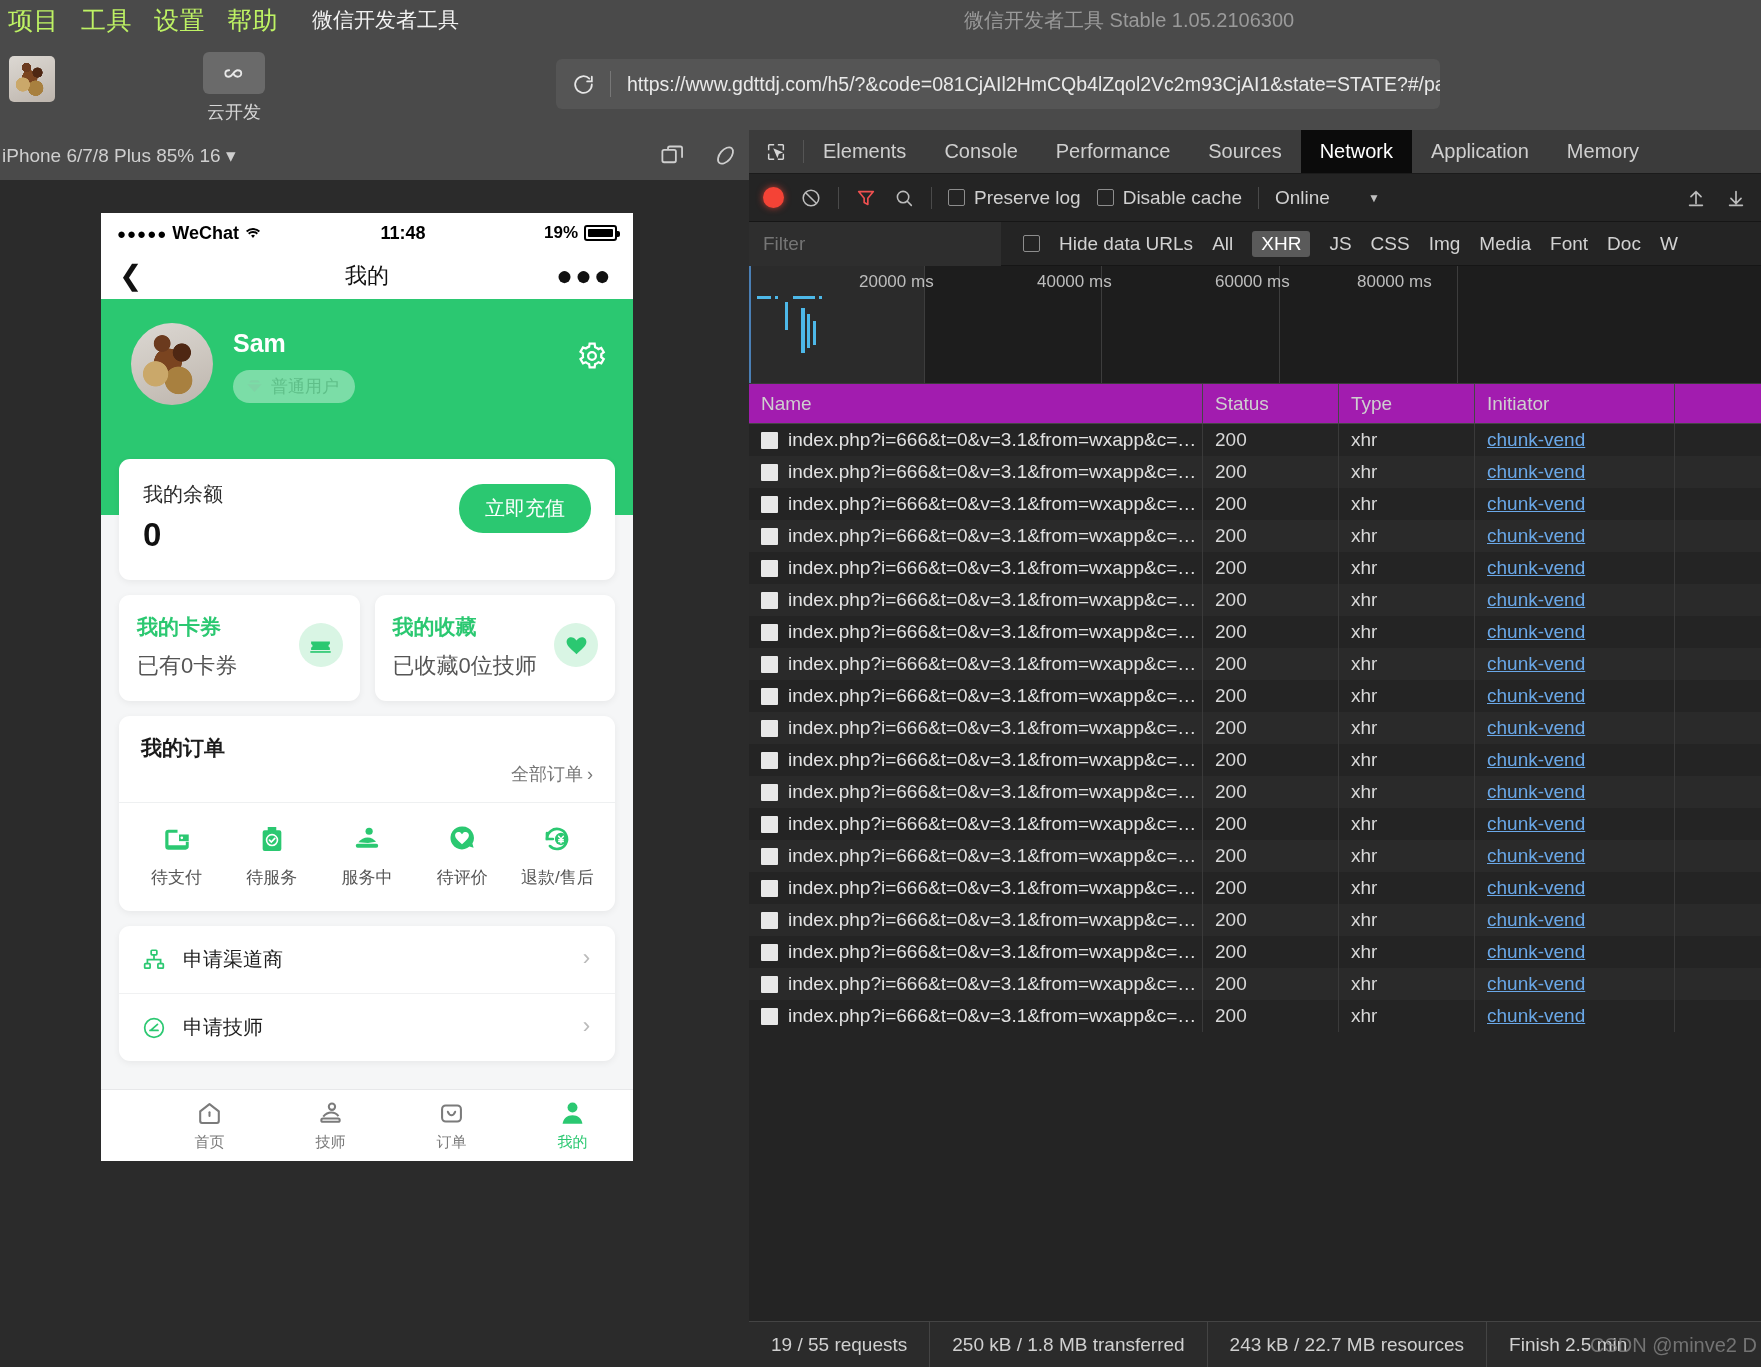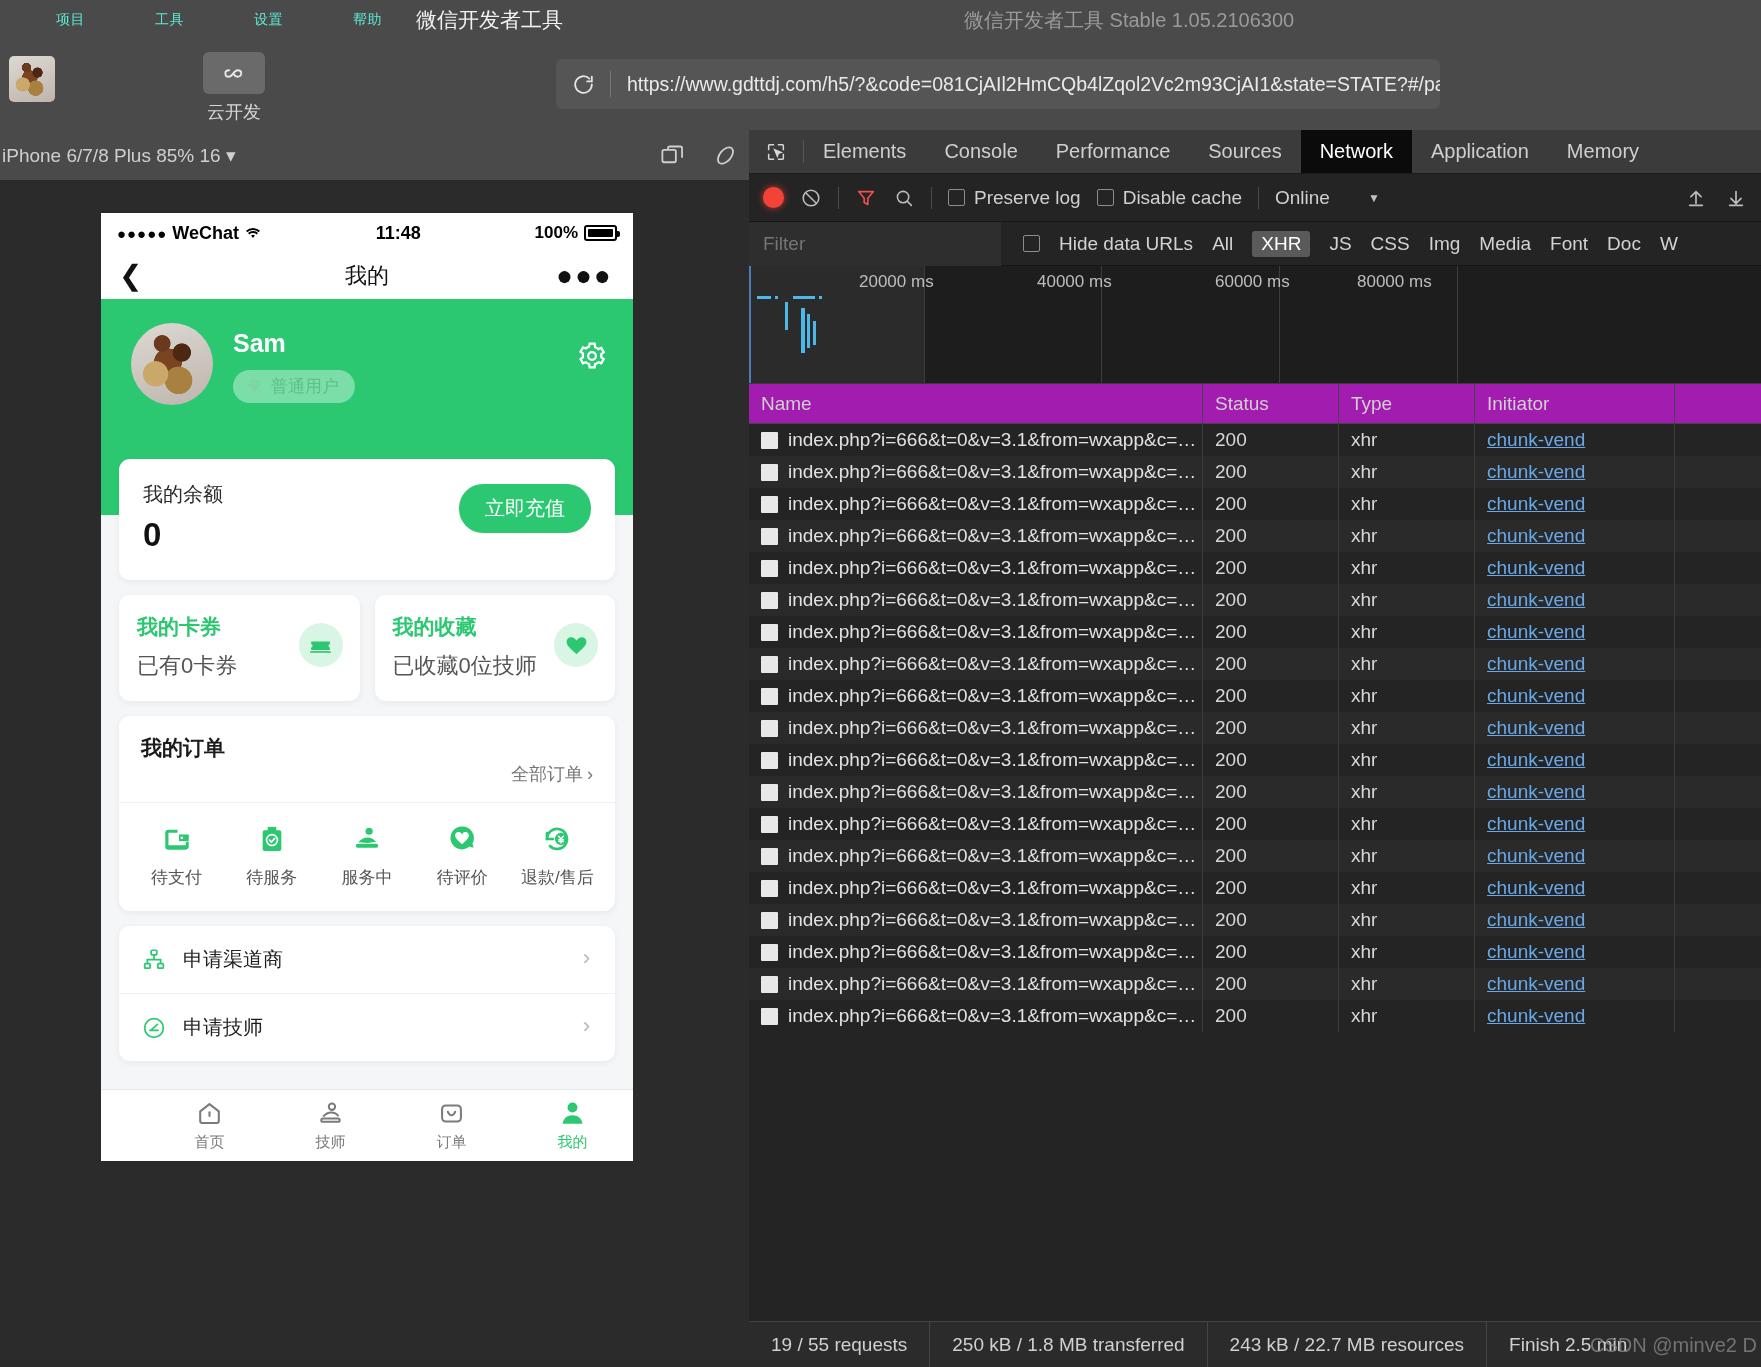--- a/index.html
+++ b/index.html
@@ -12,21 +12,21 @@
 
   
   #app { position: relative; width: 1761px; height: 1367px; background: #4a4a4a; }
 
   
   .menubar {
     position: absolute; top: 0; left: 0; width: 1761px; height: 40px;
     background: #4a4a4a; display: flex; align-items: center; gap: 22px;
     padding-left: 8px;
   }
-  .menubar .mi { color: #5eead4; font-size: 14px; letter-spacing: .5px; cursor: default; margin-left: 48px; }
+  .menubar .mi { color: #bef264; font-size: 25px; letter-spacing: .5px; cursor: default; }
   .menubar .brand { color: #f2f2f2; font-size: 21px; margin-left: 12px; }
   .stable-label {
     position: absolute; left: 964px; top: 0; height: 40px;
     display: flex; align-items: center;
     color: #9a9a9a; font-size: 20px;
   }
 
   
   .toolbar {
     position: absolute; top: 40px; left: 0; width: 1761px; height: 98px;
@@ -386,21 +386,21 @@
       <div class="statusbar">
         <span class="sb-left">
           <span class="sb-dots">●●●●●</span>
           <span>WeChat</span>
           <svg viewBox="0 0 24 18" width="18" height="14" fill="#000">
             <path d="M12 15.5l2.6-3.1a4 4 0 0 0-5.2 0zM12 9a7.5 7.5 0 0 1 5 1.9l1.6-1.9A10 10 0 0 0 12 6.4a10 10 0 0 0-6.6 2.6L7 10.9A7.5 7.5 0 0 1 12 9zM12 2.5a14 14 0 0 0-9.3 3.5l1.6 1.9A11.6 11.6 0 0 1 12 5a11.6 11.6 0 0 1 7.7 2.9l1.6-1.9A14 14 0 0 0 12 2.5z"></path>
           </svg>
         </span>
         <span class="sb-center">11:48</span>
         <span class="sb-right">
-          <span>100%</span>
+          <span>19%</span>
           <span class="battery">
               <i></i>
             </span>
         </span>
       </div>
 
       <div class="navbar">
         <span class="nav-back">❮</span>
         <span class="nav-title">我的</span>
         <span class="nav-more">●●●</span>

